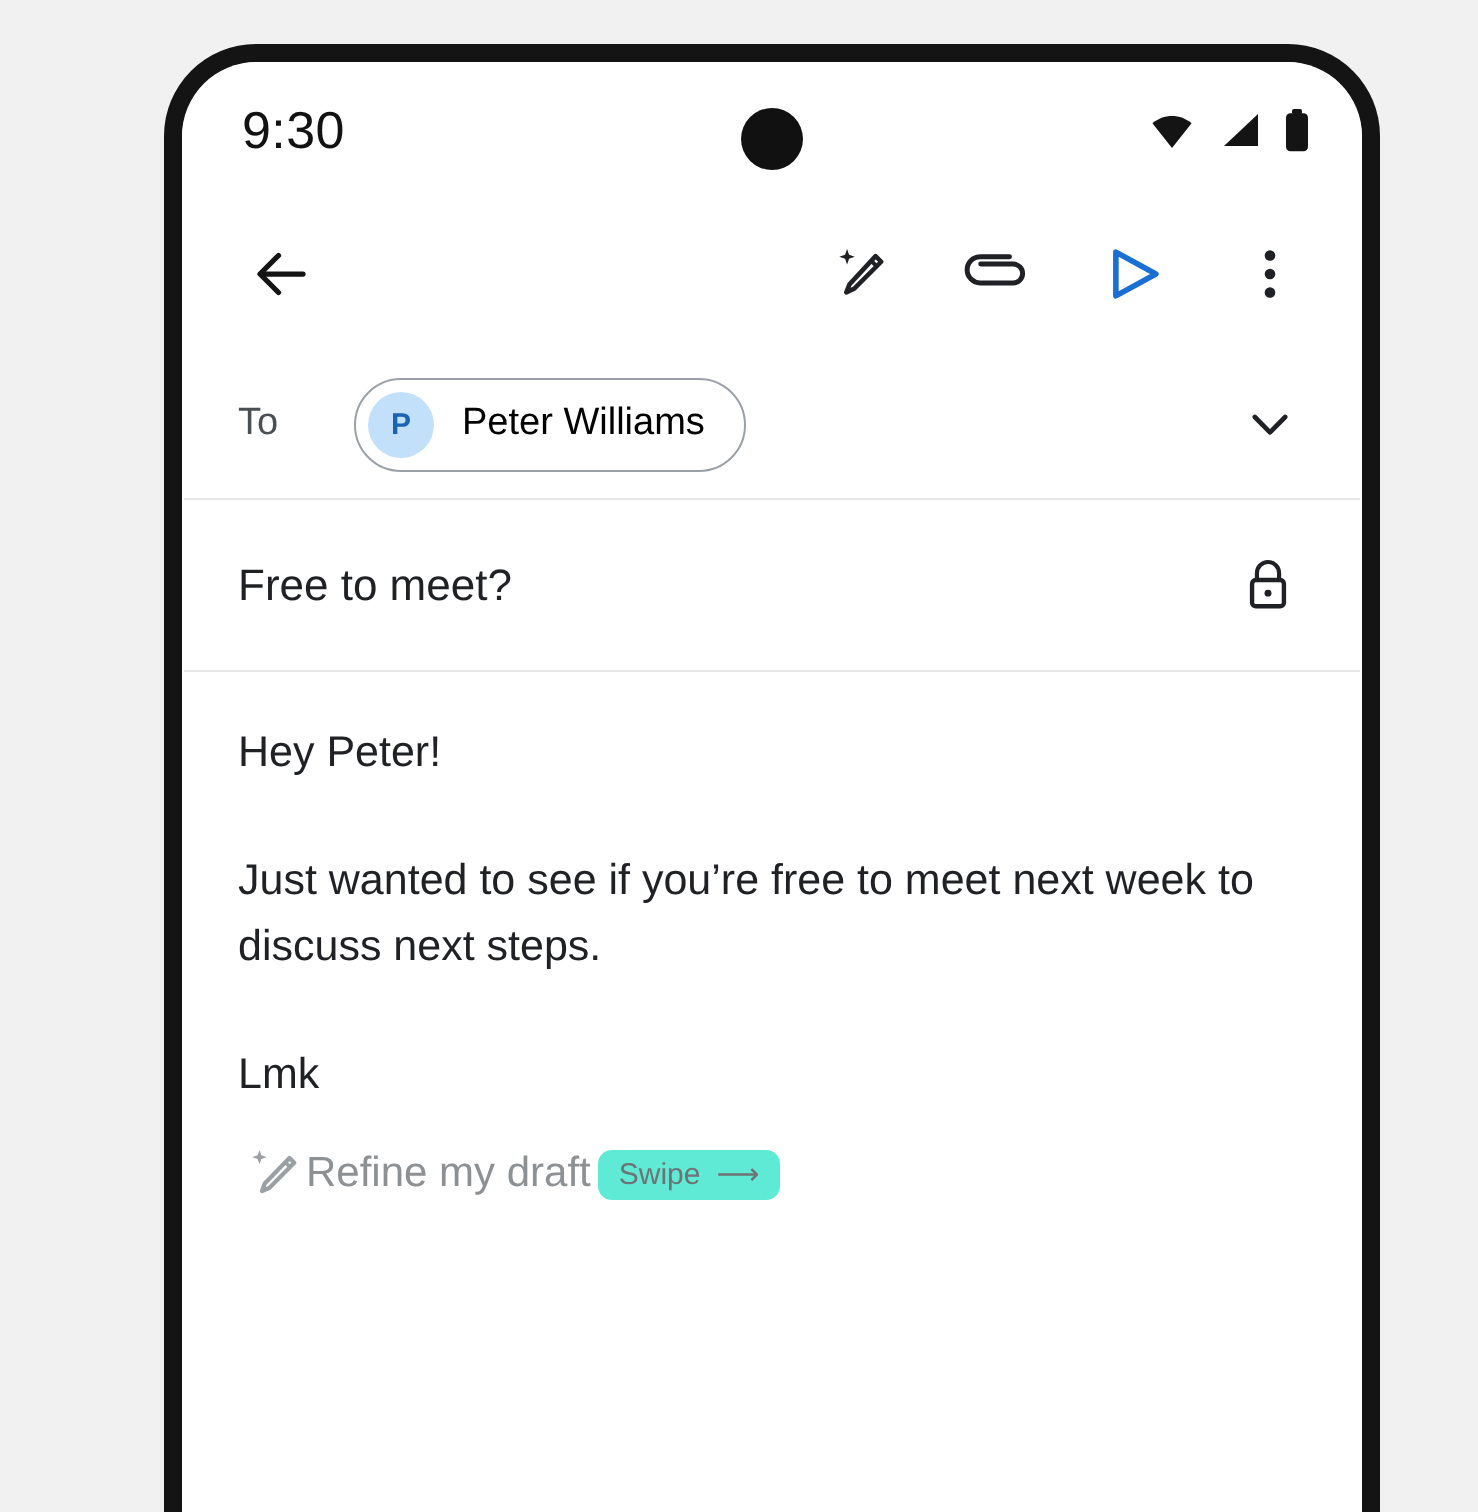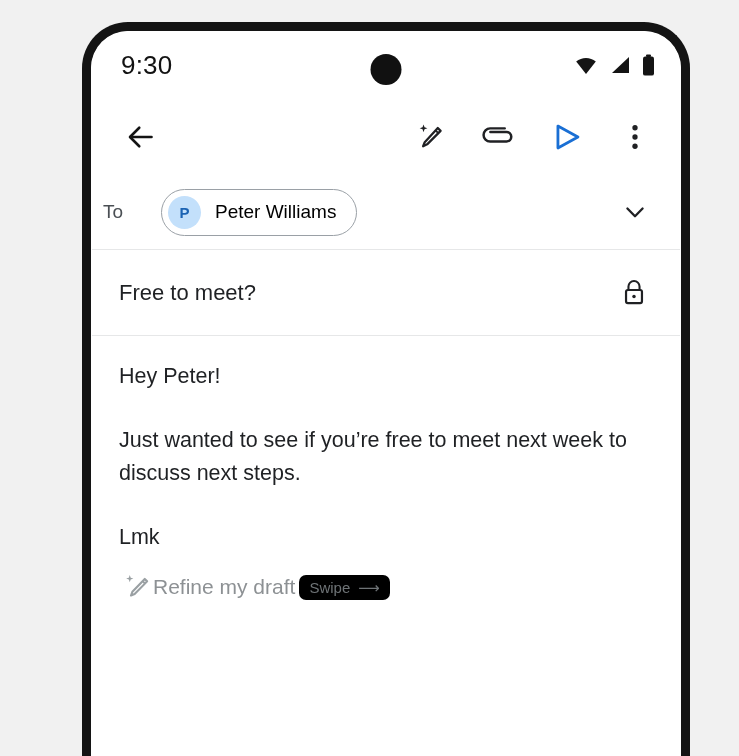--- a/index.html
+++ b/index.html
@@ -97,21 +97,21 @@
     display: flex;
     align-items: center;
     gap: 24px;
   }
 
   
   .recipient-row {
     display: flex;
     align-items: center;
     height: 74px;
-    padding: 0 26px 0 12px;
+    padding: 0 26px 0 28px;
   }
   .to-label {
     font-size: 19px;
     color: #4a4f54;
     width: 58px;
     flex: none;
   }
   .chip {
     display: inline-flex;
     align-items: center;
@@ -206,21 +206,21 @@
   }
   .suggestion-icon { display: flex; align-items: center; }
   .suggestion-label {
     font-size: 21px;
     color: #8d9194;
   }
   .swipe-chip {
     display: inline-flex;
     align-items: center;
     gap: 8px;
-    background: #000000;
+    background: #5eead4;
     border-radius: 7px;
     padding: 4px 10px;
     margin-left: 4px;
   }
   .swipe-text {
     font-size: 15px;
     color: #6e7376;
   }
   .swipe-arrow {
     font-size: 15px;

